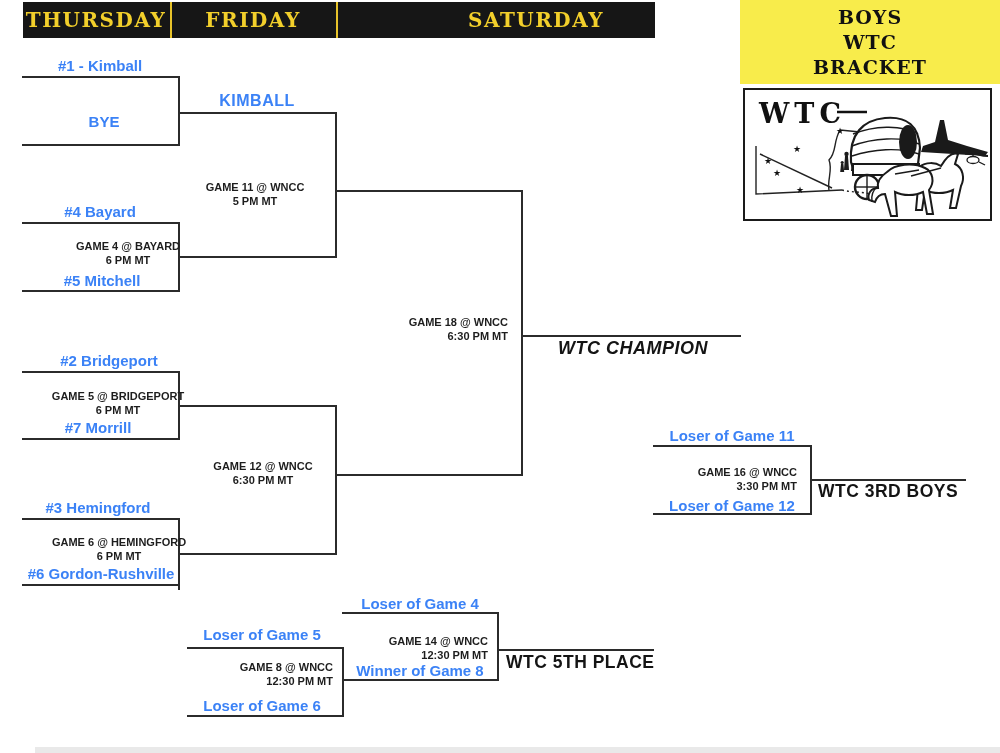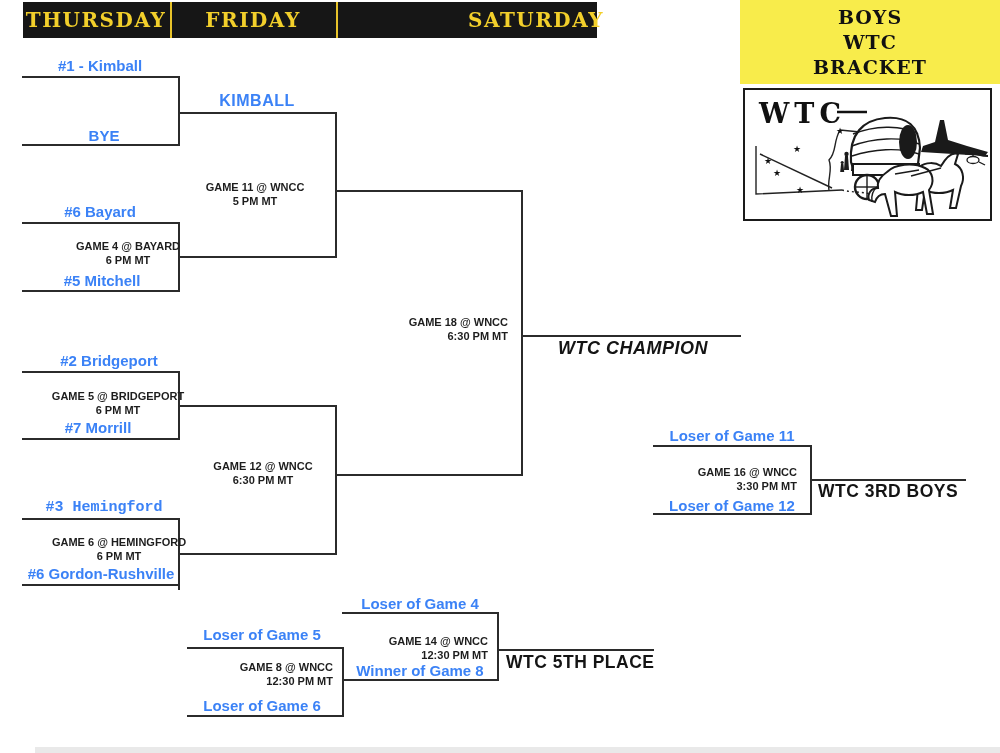--- a/index.html
+++ b/index.html
@@ -1,21 +1,21 @@
 <!DOCTYPE html>
 <html><head>
 <meta charset="utf-8">
 <style>
   html,body{margin:0;padding:0;background:#ffffff;}
   #stage{
     position:relative;width:1000px;height:753px;background:#ffffff;
     font-family:"Liberation Sans",sans-serif;overflow:hidden;
   }
   
-  .hdr-bar{position:absolute;left:23px;top:2px;width:574px;height:36px;background:#161616;}
+  .hdr-bar{position:absolute;left:23px;top:2px;width:632px;height:36px;background:#161616;}
   .hdr-day{
     position:absolute;top:50%;transform:translate(-50%,-50%);
     font-family:"DejaVu Serif",serif;font-weight:700;font-size:20px;
     letter-spacing:1.5px;color:#F2CF2B;white-space:nowrap;
   }
   .hdr-div{position:absolute;top:0;width:2px;height:36px;background:#E8C32A;}
   .title-box{
     position:absolute;left:740px;top:0;width:260px;height:84px;background:#F8EC4B;
     display:flex;flex-direction:column;align-items:center;justify-content:center;
   }
@@ -165,27 +165,27 @@
 
   <div class="hl" style="left:342px;top:612px;width:155px;"></div>
   <div class="hl" style="left:342px;top:679px;width:155px;"></div>
   <div class="vl" style="left:497px;top:612px;height:69px;"></div>
   <div class="hl" style="left:497px;top:649px;width:157px;"></div>
   <div class="hl" style="left:187px;top:647px;width:155px;"></div>
   <div class="hl" style="left:187px;top:715px;width:155px;"></div>
   <div class="vl" style="left:342px;top:647px;height:70px;"></div>
 
   <div class="team" style="left:100px;top:57px;">#1 - Kimball</div>
-  <div class="team" style="left:100px;top:127px;padding-left:8px;">BYE</div>
+  <div class="team" style="left:100px;top:113px;padding-left:8px;">BYE</div>
   <div class="team adv" style="left:257px;top:92px;">KIMBALL</div>
-  <div class="team" style="left:100px;top:203px;">#6 Bayard</div>
+  <div class="team" style="left:100px;top:203px;">#4 Bayard</div>
   <div class="team" style="left:102px;top:272px;">#5 Mitchell</div>
   <div class="team" style="left:109px;top:352px;">#2 Bridgeport</div>
   <div class="team" style="left:98px;top:419px;">#7 Morrill</div>
-  <div class="team" style="left:104px;top:499px;font-family:Liberation Mono, monospace;">#3 Hemingford</div>
+  <div class="team" style="left:98px;top:499px;">#3 Hemingford</div>
   <div class="team" style="left:101px;top:565px;">#6 Gordon-Rushville</div>
 
   <div class="team" style="left:732px;top:427px;">Loser of Game 11</div>
   <div class="team" style="left:732px;top:497px;">Loser of Game 12</div>
   <div class="team" style="left:420px;top:595px;">Loser of Game 4</div>
   <div class="team" style="left:420px;top:662px;">Winner of Game 8</div>
   <div class="team" style="left:262px;top:626px;">Loser of Game 5</div>
   <div class="team" style="left:262px;top:697px;">Loser of Game 6</div>
 
   <div class="game center" style="left:255px;top:181px;">

